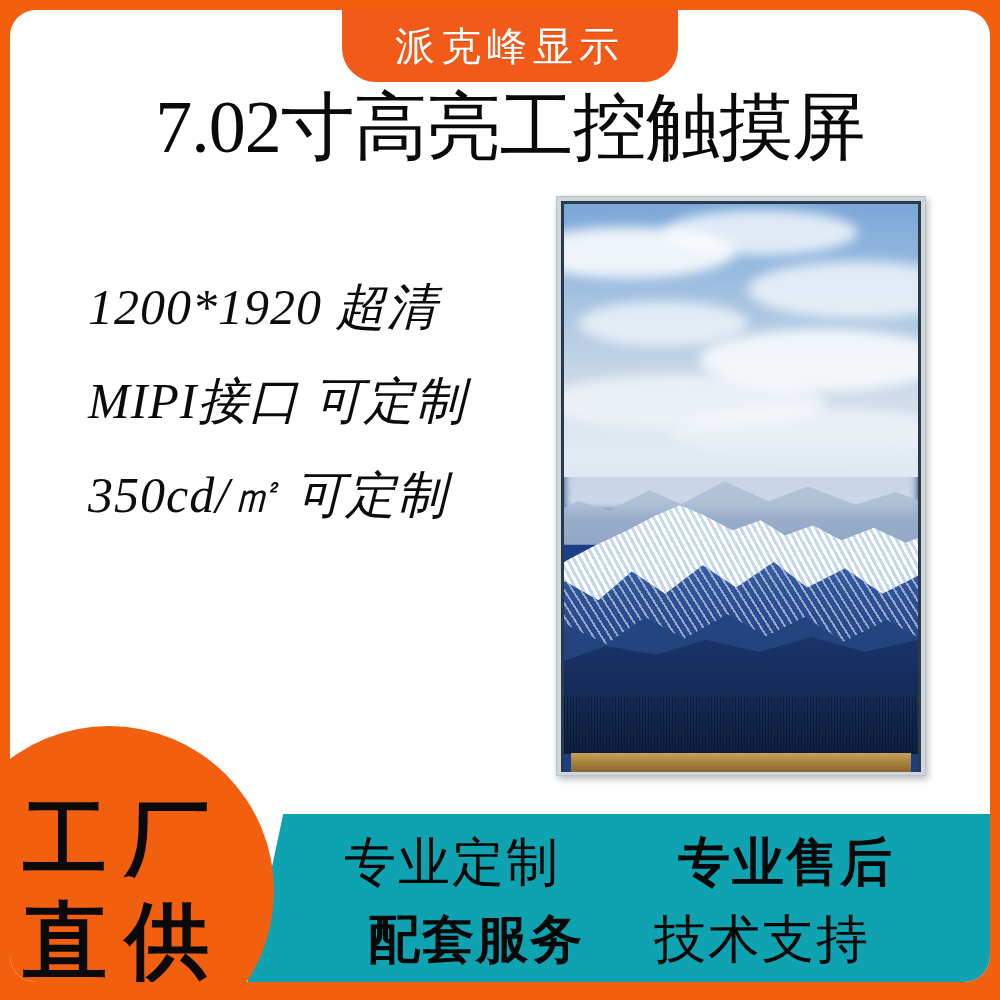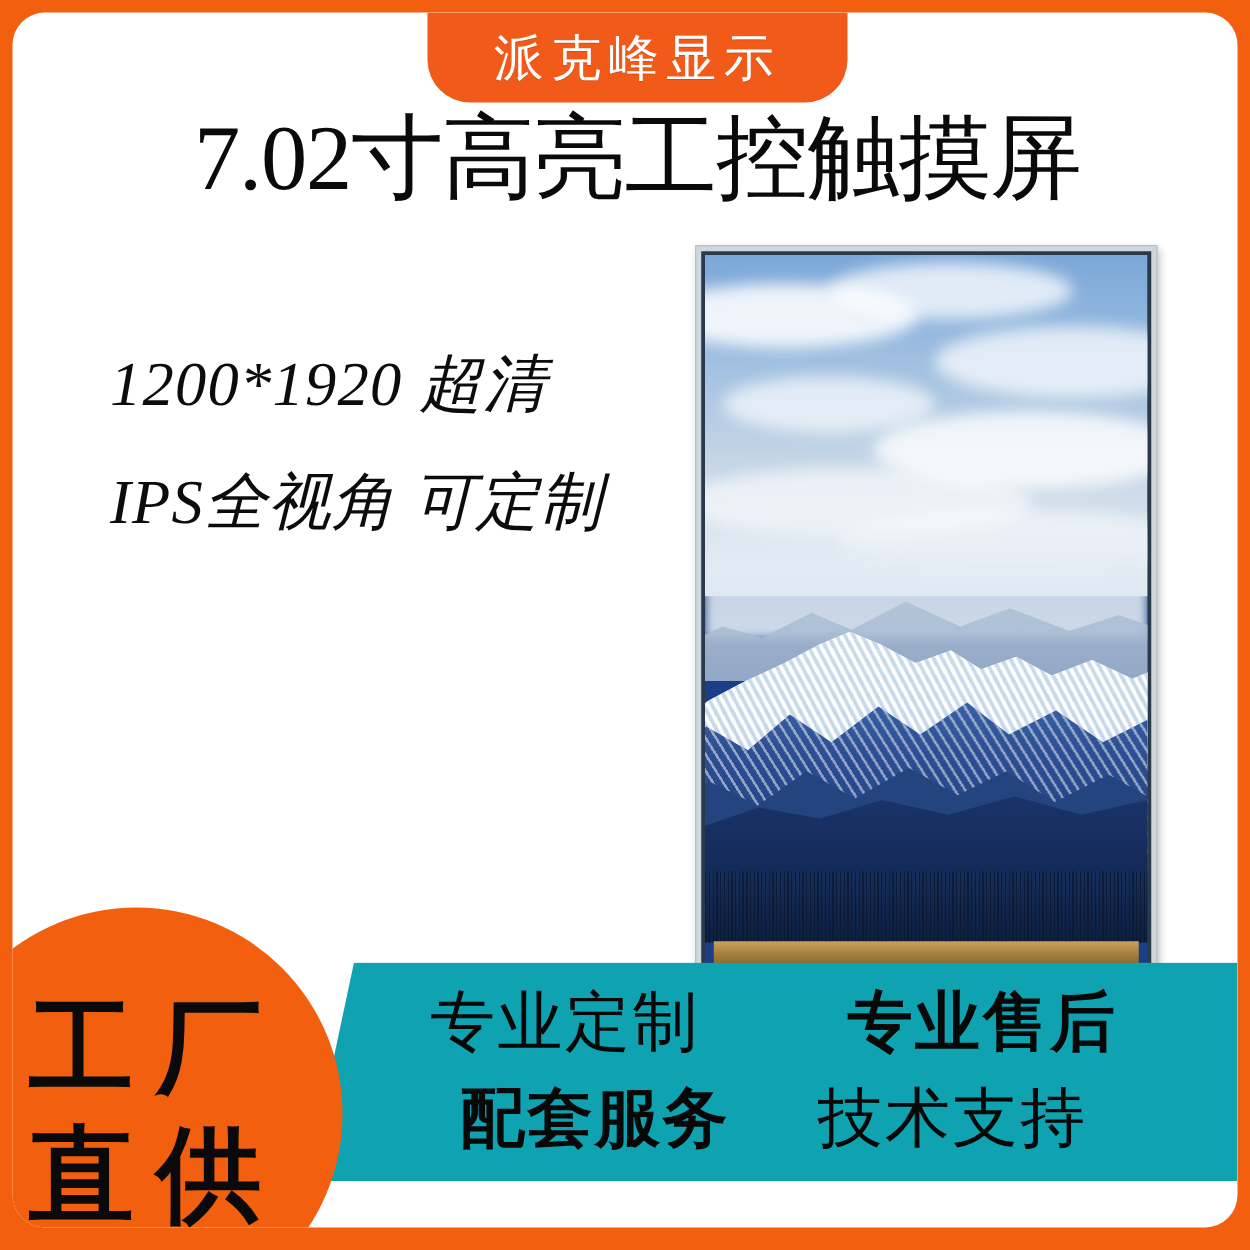--- a/index.html
+++ b/index.html
@@ -191,21 +191,21 @@
     font-size:84px;
     line-height:96px;
     color:#0a0a0a;
     font-weight:bold;
     font-family:"Liberation Serif", serif;
     text-align:center;
   }
   
   #service-banner {
     position:absolute;
-    left:236px; top:760px;
+    left:236px; top:804px;
     width:744px; height:175px;
     background:#0fa3b1;
     clip-path:polygon(5% 0%, 100% 0%, 100% 100%, 0% 100%);
     z-index:7;
   }
   #service-banner .svc-grid {
     position:absolute;
     left:98px; top:10px;
     width:620px; height:155px;
     display:grid;
@@ -231,21 +231,22 @@
   <div id="sheet">
 
     <div id="brand-tab">
       <span class="brand-text">派克峰显示</span>
     </div>
 
     <div id="main-title">7.02寸高亮工控触摸屏</div>
 
     <div id="spec-list">
       <div class="spec-line">1200*1920  超清</div>
-      <div class="spec-line">IPS全视角  可定制</div>
+      <div class="spec-line">MIPI接口  可定制</div>
+      <div class="spec-line">350cd/㎡  可定制</div>
     </div>
 
     <div id="lcd-panel">
       <div id="lcd-bezel">
         <div id="lcd-screen">
           <div class="sky"></div>
           <div class="cloud c1"></div>
           <div class="cloud c2"></div>
           <div class="cloud c3"></div>
           <div class="cloud c4"></div>

